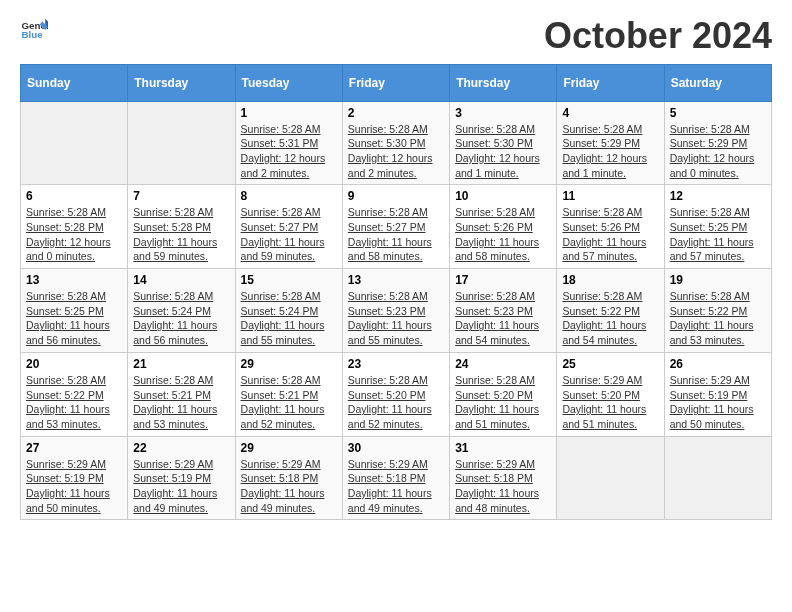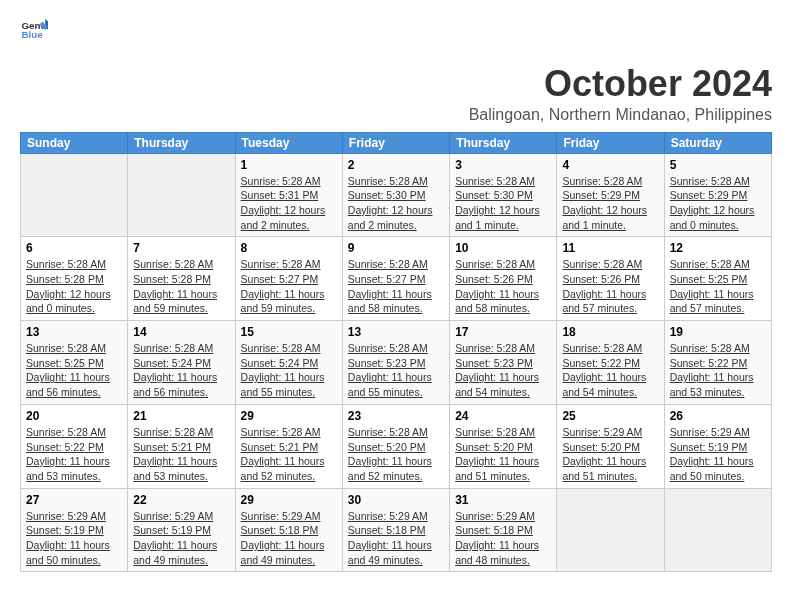--- a/index.html
+++ b/index.html
@@ -26,37 +26,36 @@
       height: 28px;
     }
     .title-block {
       text-align: right;
     }
     .month-title {
       font-size: 36px;
       font-weight: bold;
       color: #333;
       line-height: 1.1;
-      margin-top: 48px;
     }
     .location-title {
       font-size: 16px;
       color: #555;
       margin-top: 2px;
     }
     table {
       width: 100%;
       border-collapse: collapse;
       margin-top: 8px;
       font-size: 11px;
     }
     thead tr th {
       background: #4a90d9;
       color: #fff;
-      padding: 3px 6px;
+      padding: 11px 6px;
       text-align: left;
       font-size: 12px;
       font-weight: bold;
       border: 1px solid #3a7fc1;
     }
     tbody tr td {
       border: 1px solid #ccc;
       vertical-align: top;
       padding: 4px 5px;
       height: 80px;
@@ -89,21 +88,20 @@
   <div class="logo">
     <svg class="logo-icon" viewBox="0 0 40 40">
       <text x="2" y="18" font-size="14" font-weight="bold" fill="#333">General</text>
       <text x="2" y="32" font-size="14" font-weight="bold" fill="#4a90d9">Blue</text>
       <polygon points="32,8 40,16 36,20 28,12" fill="#4a90d9"></polygon>
       <polygon points="36,4 40,8 40,16 36,12" fill="#2a60a9"></polygon>
     </svg>
   </div>
   <div class="title-block">
     <div class="month-title">October 2024</div>
-    <div class="location-title">Balingoan, Northern Mindanao, Philippines</div>
   </div>
 </div>
 
 <table>
   <thead>
     <tr id="header-row">
         <th>Sunday</th>
         <th>Thursday</th>
         <th>Tuesday</th>
         <th>Friday</th>

